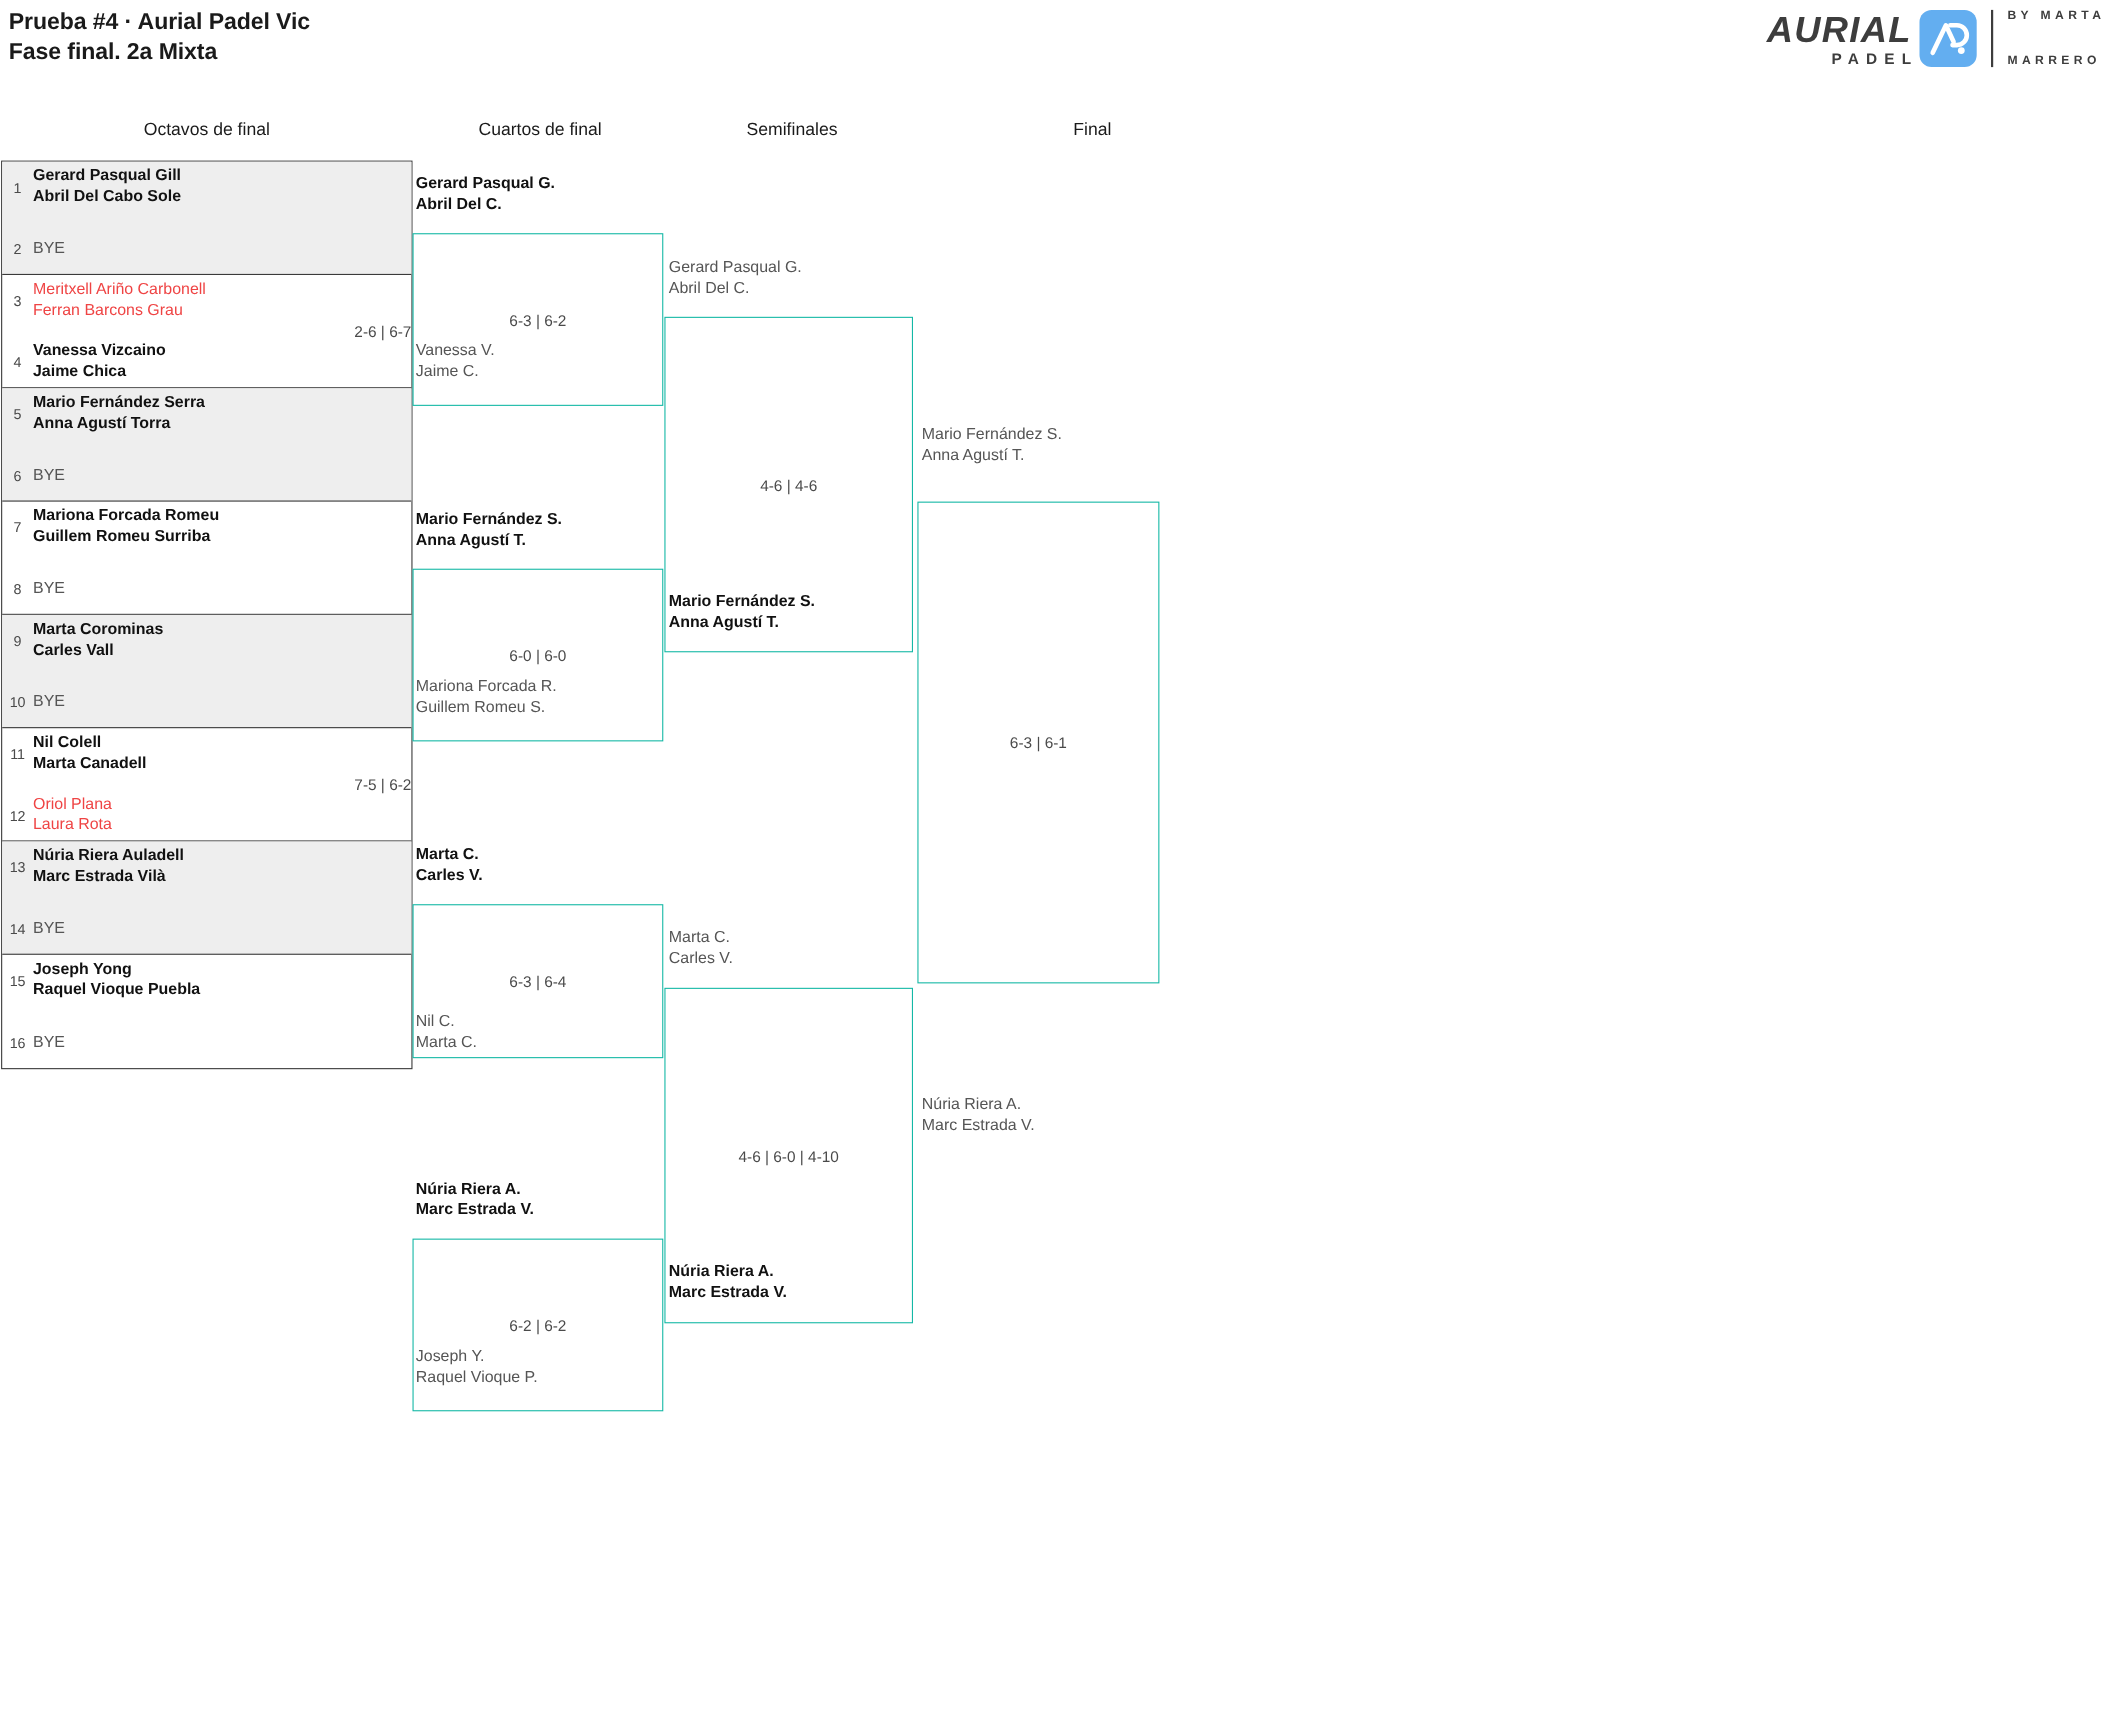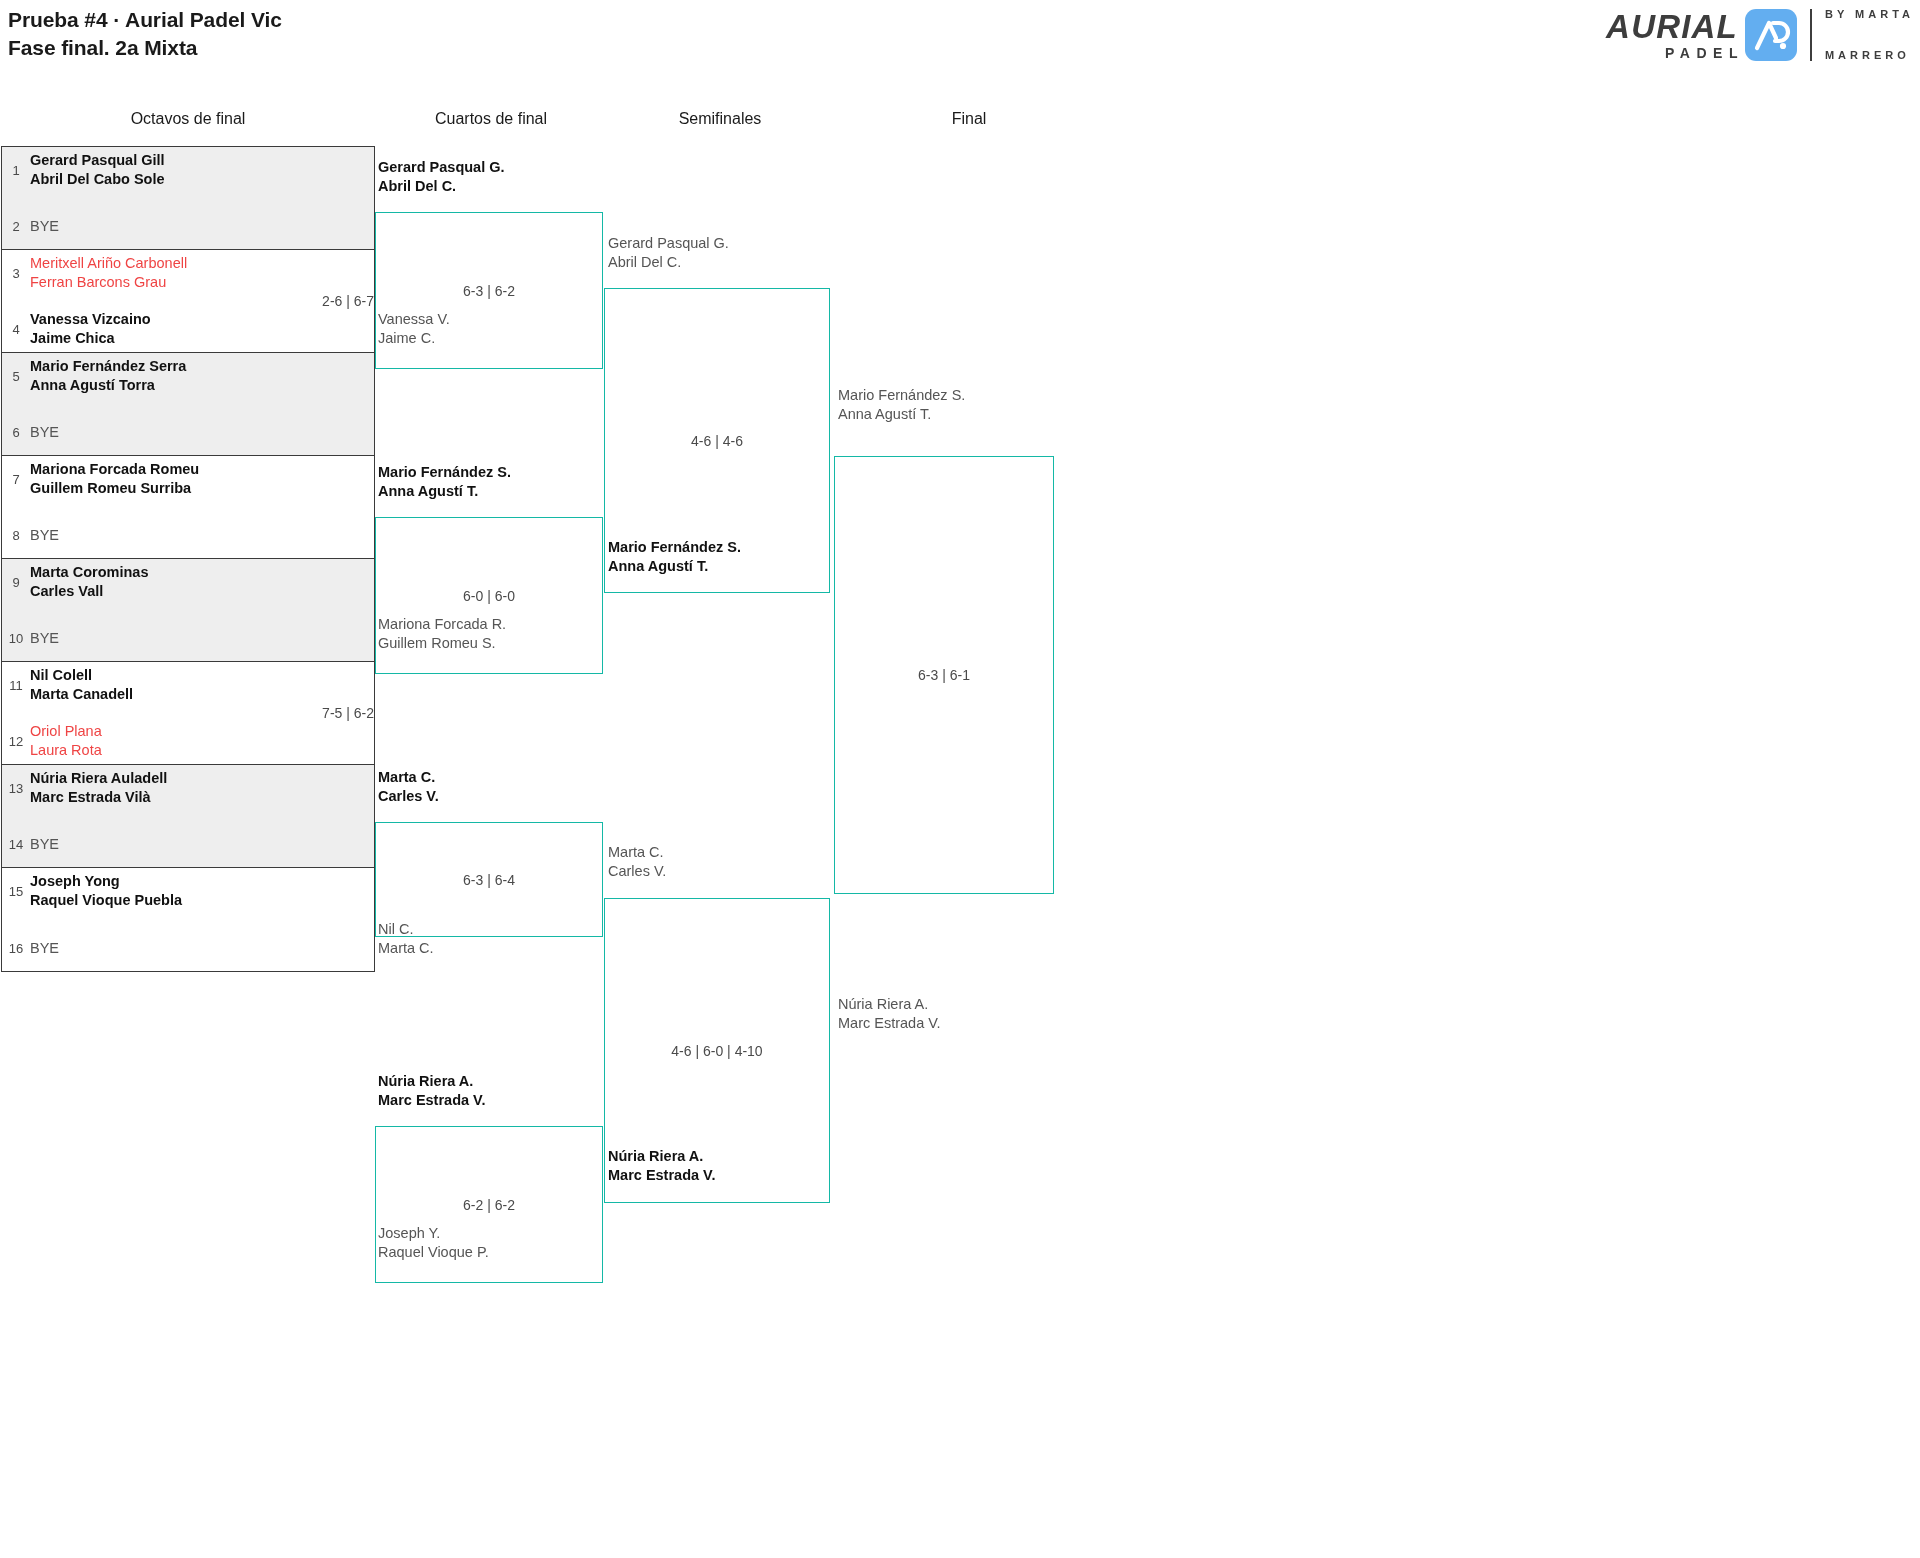--- a/index.html
+++ b/index.html
@@ -207,21 +207,21 @@
   <div class="logo-divider"></div>
   <div class="logo-by">
     <span>BY MARTA</span>
     <span>MARRERO</span>
   </div>
 </div>
 
 <div class="round-heading" style="left:1px; top:110px; width:374px;">Octavos de final</div>
 <div class="round-heading" style="left:376px; top:110px; width:230px;">Cuartos de final</div>
 <div class="round-heading" style="left:606px; top:110px; width:228px;">Semifinales</div>
-<div class="round-heading" style="left:860px; top:110px; width:218px;">Final</div>
+<div class="round-heading" style="left:884px; top:110px; width:218px;">Final</div>
 
 <div id="round1">
 
   <div class="r1-match shaded">
     <div class="r1-slot top">
       <span class="r1-seed">1</span>
       <span class="r1-names win">
         <span class="n">Gerard Pasqual Gill</span>
         <span class="n">Abril Del Cabo Sole</span>
       </span>
@@ -367,21 +367,21 @@
 </div>
 <div class="lbl" style="left:378px; top:615px;">
   <span class="n">Mariona Forcada R.</span>
   <span class="n">Guillem Romeu S.</span>
 </div>
 
 <div class="lbl win" style="left:378px; top:768px;">
   <span class="n">Marta C.</span>
   <span class="n">Carles V.</span>
 </div>
-<div class="bx" style="left:375px; top:822px; width:228px; height:115px;">
+<div class="bx" style="left:375px; top:822px; width:228px; height:140px;">
   <div class="bx-score">6-3 | 6-4</div>
 </div>
 <div class="lbl" style="left:378px; top:920px;">
   <span class="n">Nil C.</span>
   <span class="n">Marta C.</span>
 </div>
 
 <div class="lbl win" style="left:378px; top:1072px;">
   <span class="n">Núria Riera A.</span>
   <span class="n">Marc Estrada V.</span>

